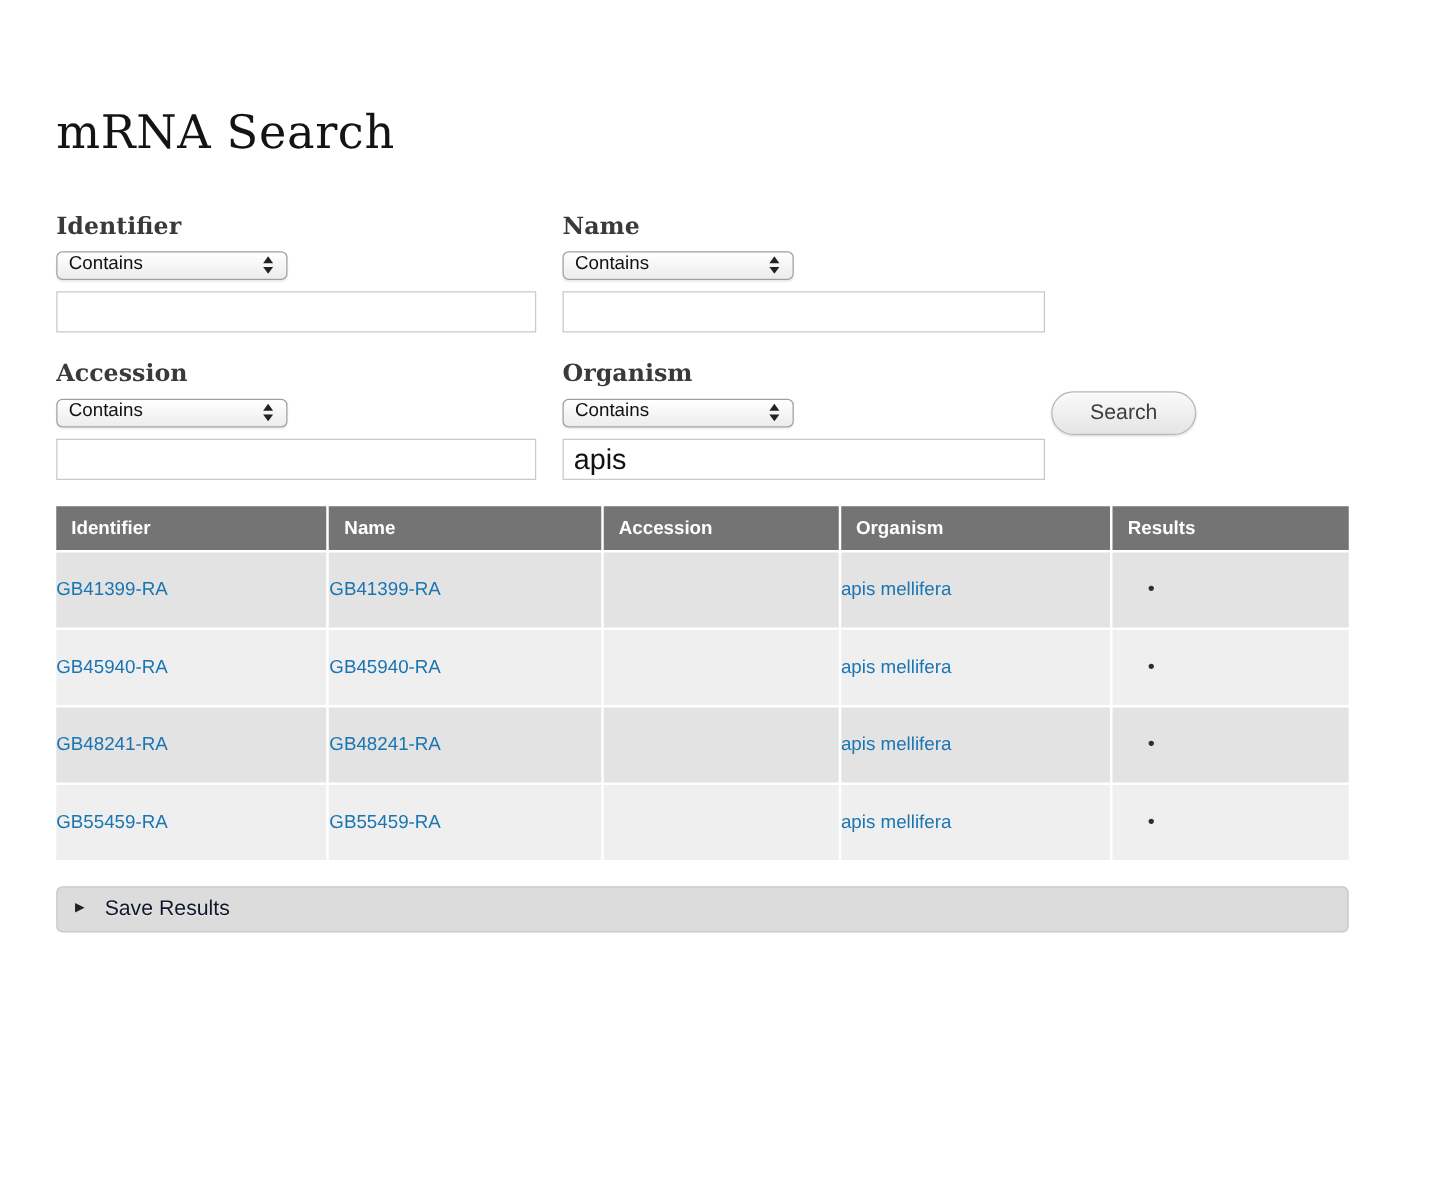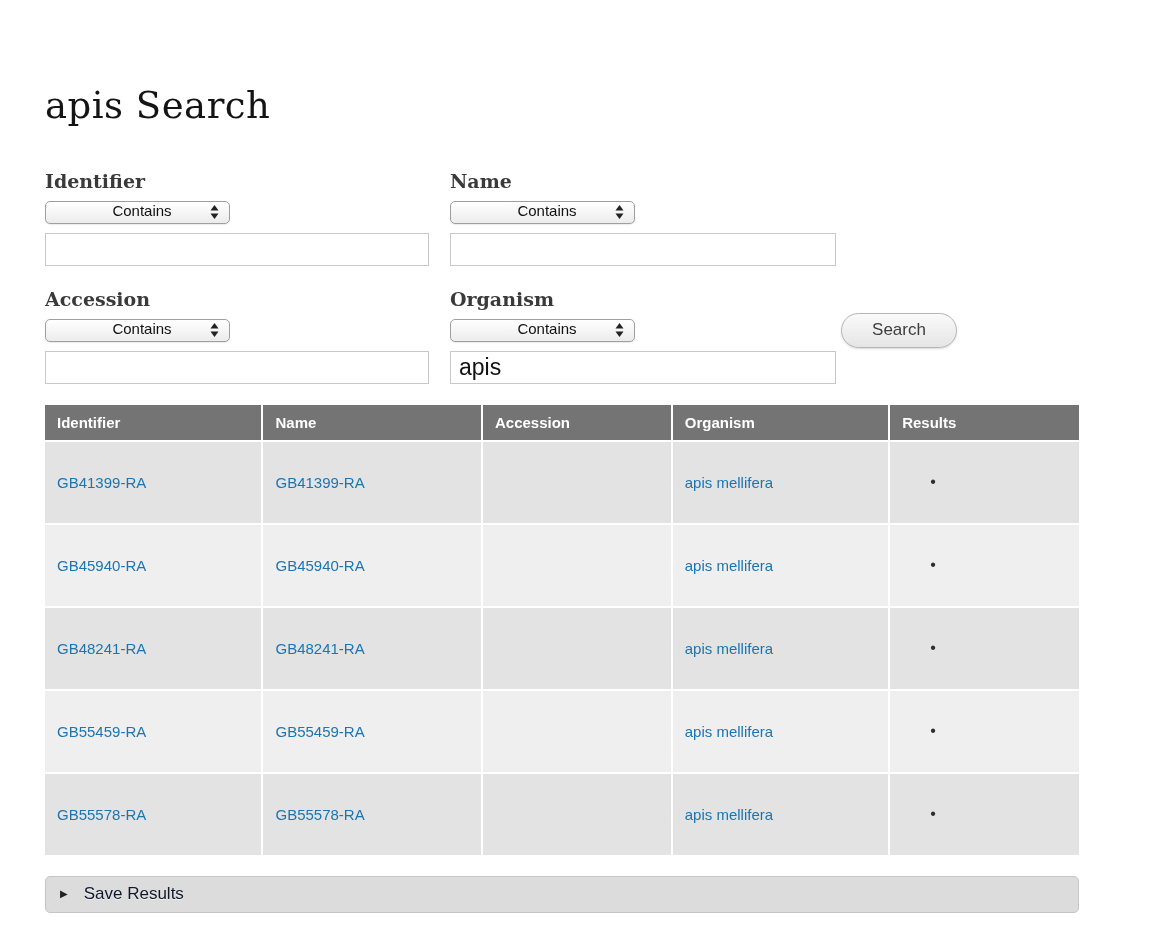--- a/index.html
+++ b/index.html
@@ -60,21 +60,20 @@
   }
   .select-wrap select{
     -webkit-appearance:none;
     appearance:none;
     width:100%;height:100%;
     border:none;background:transparent;
     font-family:"Liberation Sans",sans-serif;
     font-size:15px;color:#111;
     padding:0 0 4px 9px;
     outline:none;
-    text-align:center;
   }
   .sel-arrows{
     position:absolute;
     right:10px;top:50%;
     transform:translateY(-50%);
     pointer-events:none;
     line-height:0;
   }
   .text-input{
     display:block;
@@ -109,22 +108,22 @@
     background:var(--table-header-bg);
     color:#ffffff;
     font-size:15px;
     font-weight:700;
     text-align:left;
     height:35px;
     padding:0 0 0 12px;
     vertical-align:middle;
   }
   table.results td{
-    height:81px;
-    padding:0 0 0 12px;
+    height:60px;
+    padding:0 0 0 0;
     font-size:15px;
     vertical-align:middle;
   }
   table.results tbody tr:nth-child(odd) td{background:var(--row-odd-bg);}
   table.results tbody tr:nth-child(even) td{background:var(--row-even-bg);}
   table.results a{
     color:var(--link-color);
     text-decoration:none;
   }
   .bullet{
@@ -154,21 +153,21 @@
     font-size:17px;
     color:#0f172a;
     text-shadow:0 1px 0 rgba(255,255,255,0.6);
   }
 </style>
 </head>
 <body>
 
 <div class="container">
 
-  <h1 class="page-title">apis Search</h1>
+  <h1 class="page-title">mRNA Search</h1>
 
   <div class="form-area">
     <div class="field-grid">
 
       <div class="field">
         <div class="field-label">Identifier</div>
         <div class="select-wrap">
           <select><option>Contains</option></select>
           <span class="sel-arrows"><svg width="9" height="14" viewBox="0 0 9 14">
                 <path d="M4.5 0 L8.5 5.5 L0.5 5.5 Z" fill="#222"></path>
@@ -262,27 +261,20 @@
   </tr>
 
   <tr>
     <td><a href="#">GB55459-RA</a></td>
     <td><a href="#">GB55459-RA</a></td>
     <td></td>
     <td><a href="#">apis mellifera</a></td>
     <td><span class="bullet">•</span></td>
   </tr>
 
-  <tr>
-    <td><a href="#">GB55578-RA</a></td>
-    <td><a href="#">GB55578-RA</a></td>
-    <td></td>
-    <td><a href="#">apis mellifera</a></td>
-    <td><span class="bullet">•</span></td>
-  </tr>
 </tbody>
   </table>
 
   <div class="save-bar">
     <span class="tri">▶</span>
     <span class="save-label">Save Results</span>
   </div>
 
 </div>
 

